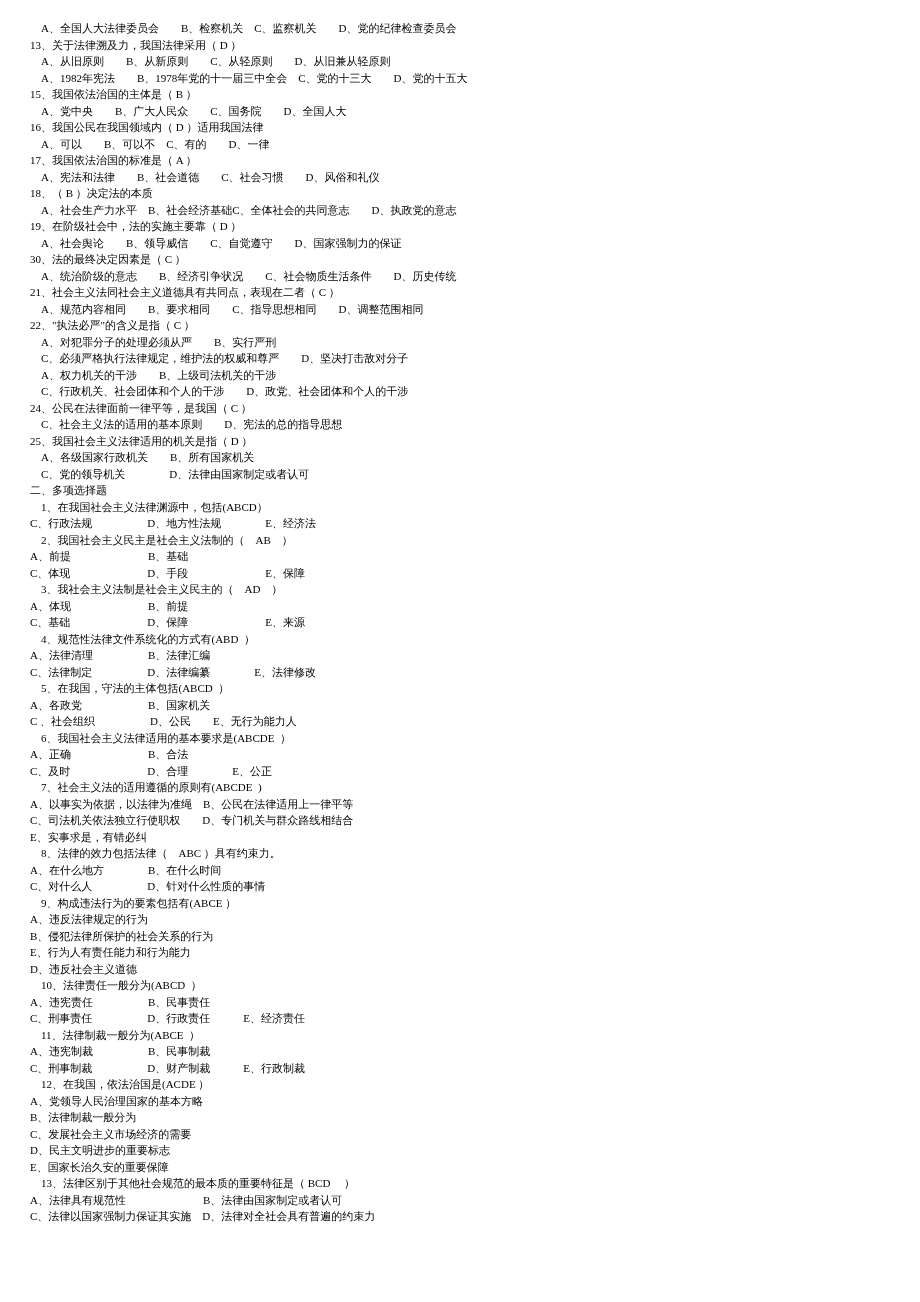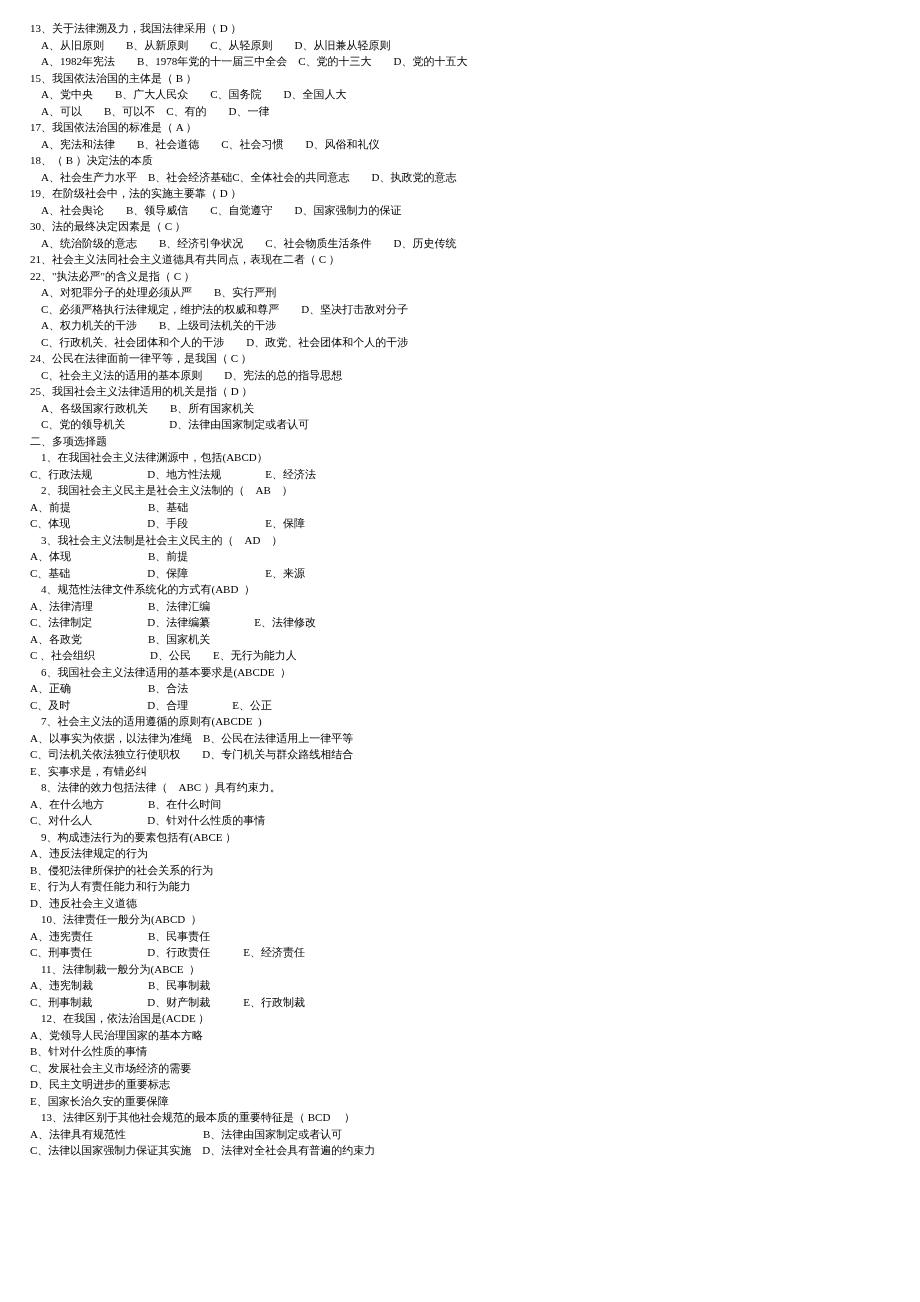--- a/index.html
+++ b/index.html
@@ -11,35 +11,38 @@
     background: white;
     color: #000;
     width: 860px;
   }
   .line { white-space: pre; }
 </style>
 </head>
 <body>
 
 <div id="content">
+    <div class="line">　A、全国人大法律委员会　　B、检察机关　C、监察机关　　D、党的纪律检查委员会</div>
     <div class="line">13、关于法律溯及力，我国法律采用（ D ）</div>
     <div class="line">　A、从旧原则　　B、从新原则　　C、从轻原则　　D、从旧兼从轻原则</div>
     <div class="line">　A、1982年宪法　　B、1978年党的十一届三中全会　C、党的十三大　　D、党的十五大</div>
     <div class="line">15、我国依法治国的主体是（ B ）</div>
     <div class="line">　A、党中央　　B、广大人民众　　C、国务院　　D、全国人大</div>
+    <div class="line">16、我国公民在我国领域内（ D ）适用我国法律</div>
     <div class="line">　A、可以　　B、可以不　C、有的　　D、一律</div>
     <div class="line">17、我国依法治国的标准是（ A ）</div>
     <div class="line">　A、宪法和法律　　B、社会道德　　C、社会习惯　　D、风俗和礼仪</div>
     <div class="line">18、（ B ）决定法的本质</div>
     <div class="line">　A、社会生产力水平　B、社会经济基础C、全体社会的共同意志　　D、执政党的意志</div>
     <div class="line">19、在阶级社会中，法的实施主要靠（ D ）</div>
     <div class="line">　A、社会舆论　　B、领导威信　　C、自觉遵守　　D、国家强制力的保证</div>
     <div class="line">30、法的最终决定因素是（ C ）</div>
     <div class="line">　A、统治阶级的意志　　B、经济引争状况　　C、社会物质生活条件　　D、历史传统</div>
     <div class="line">21、社会主义法同社会主义道德具有共同点，表现在二者（ C ）</div>
+    <div class="line">　A、规范内容相同　　B、要求相同　　C、指导思想相同　　D、调整范围相同</div>
     <div class="line">22、"执法必严"的含义是指（ C ）</div>
     <div class="line">　A、对犯罪分子的处理必须从严　　B、实行严刑</div>
     <div class="line">　C、必须严格执行法律规定，维护法的权威和尊严　　D、坚决打击敌对分子</div>
     <div class="line">　A、权力机关的干涉　　B、上级司法机关的干涉</div>
     <div class="line">　C、行政机关、社会团体和个人的干涉　　D、政党、社会团体和个人的干涉</div>
     <div class="line">24、公民在法律面前一律平等，是我国（ C ）</div>
     <div class="line">　C、社会主义法的适用的基本原则　　D、宪法的总的指导思想</div>
     <div class="line">25、我国社会主义法律适用的机关是指（ D ）</div>
     <div class="line">　A、各级国家行政机关　　B、所有国家机关</div>
     <div class="line">　C、党的领导机关　　　　D、法律由国家制定或者认可</div>
@@ -48,20 +51,21 @@
     <div class="line">C、行政法规　　　　　D、地方性法规　　　　E、经济法</div>
     <div class="line">　2、我国社会主义民主是社会主义法制的（　AB　）</div>
     <div class="line">A、前提　　　　　　　B、基础</div>
     <div class="line">C、体现　　　　　　　D、手段　　　　　　　E、保障</div>
     <div class="line">　3、我社会主义法制是社会主义民主的（　AD　）</div>
     <div class="line">A、体现　　　　　　　B、前提</div>
     <div class="line">C、基础　　　　　　　D、保障　　　　　　　E、来源</div>
     <div class="line">　4、规范性法律文件系统化的方式有(ABD  ）</div>
     <div class="line">A、法律清理　　　　　B、法律汇编</div>
     <div class="line">C、法律制定　　　　　D、法律编纂　　　　E、法律修改</div>
+    <div class="line">　5、在我国，守法的主体包括(ABCD  ）</div>
     <div class="line">A、各政党　　　　　　B、国家机关</div>
     <div class="line">C 、社会组织　　　　　D、公民　　E、无行为能力人</div>
     <div class="line">　6、我国社会主义法律适用的基本要求是(ABCDE  ）</div>
     <div class="line">A、正确　　　　　　　B、合法</div>
     <div class="line">C、及时　　　　　　　D、合理　　　　E、公正</div>
     <div class="line">　7、社会主义法的适用遵循的原则有(ABCDE  )</div>
     <div class="line">A、以事实为依据，以法律为准绳　B、公民在法律适用上一律平等</div>
     <div class="line">C、司法机关依法独立行使职权　　D、专门机关与群众路线相结合</div>
     <div class="line">E、实事求是，有错必纠</div>
     <div class="line">　8、法律的效力包括法律（　ABC ）具有约束力。</div>
@@ -73,20 +77,20 @@
     <div class="line">E、行为人有责任能力和行为能力</div>
     <div class="line">D、违反社会主义道德</div>
     <div class="line">　10、法律责任一般分为(ABCD  ）</div>
     <div class="line">A、违宪责任　　　　　B、民事责任</div>
     <div class="line">C、刑事责任　　　　　D、行政责任　　　E、经济责任</div>
     <div class="line">　11、法律制裁一般分为(ABCE  ）</div>
     <div class="line">A、违宪制裁　　　　　B、民事制裁</div>
     <div class="line">C、刑事制裁　　　　　D、财产制裁　　　E、行政制裁</div>
     <div class="line">　12、在我国，依法治国是(ACDE ）</div>
     <div class="line">A、党领导人民治理国家的基本方略</div>
-    <div class="line">B、针对什么性质的事情</div>
+    <div class="line">B、法律制裁一般分为</div>
     <div class="line">C、发展社会主义市场经济的需要</div>
     <div class="line">D、民主文明进步的重要标志</div>
     <div class="line">E、国家长治久安的重要保障</div>
     <div class="line">　13、法律区别于其他社会规范的最本质的重要特征是（ BCD 　）</div>
     <div class="line">A、法律具有规范性　　　　　　　B、法律由国家制定或者认可</div>
     <div class="line">C、法律以国家强制力保证其实施　D、法律对全社会具有普遍的约束力</div>
   </div>
 
 </body></html>

